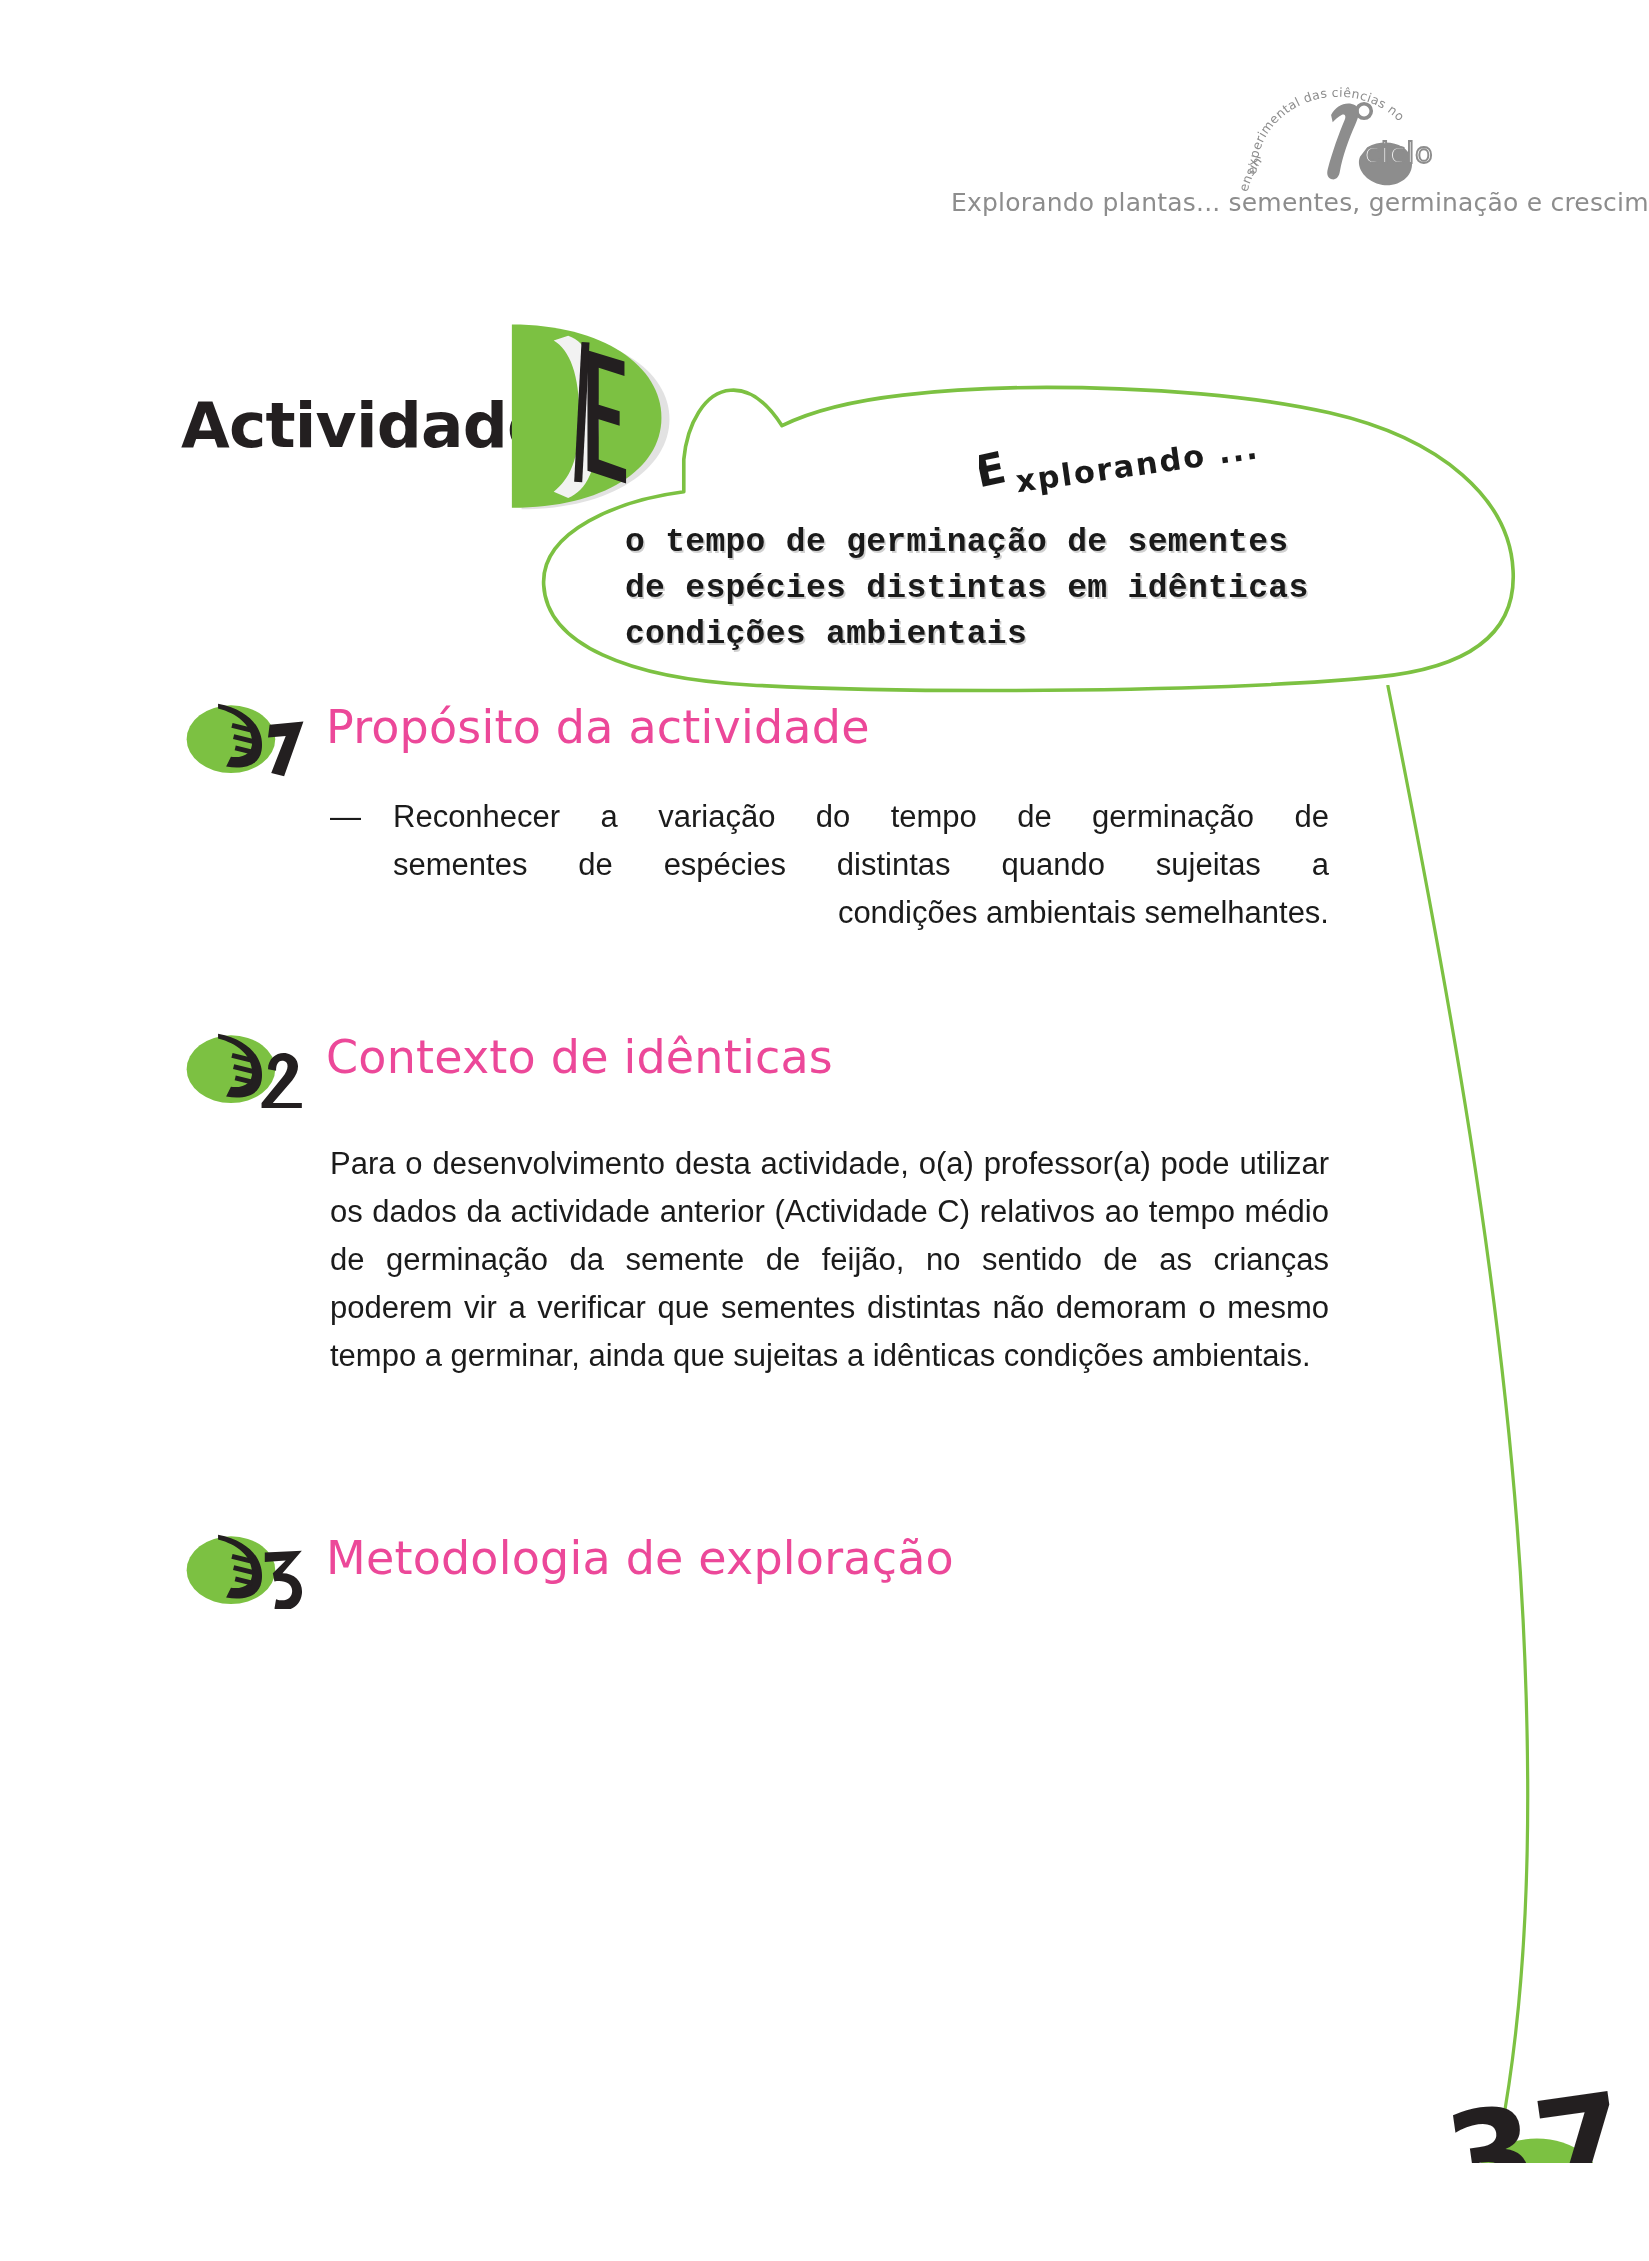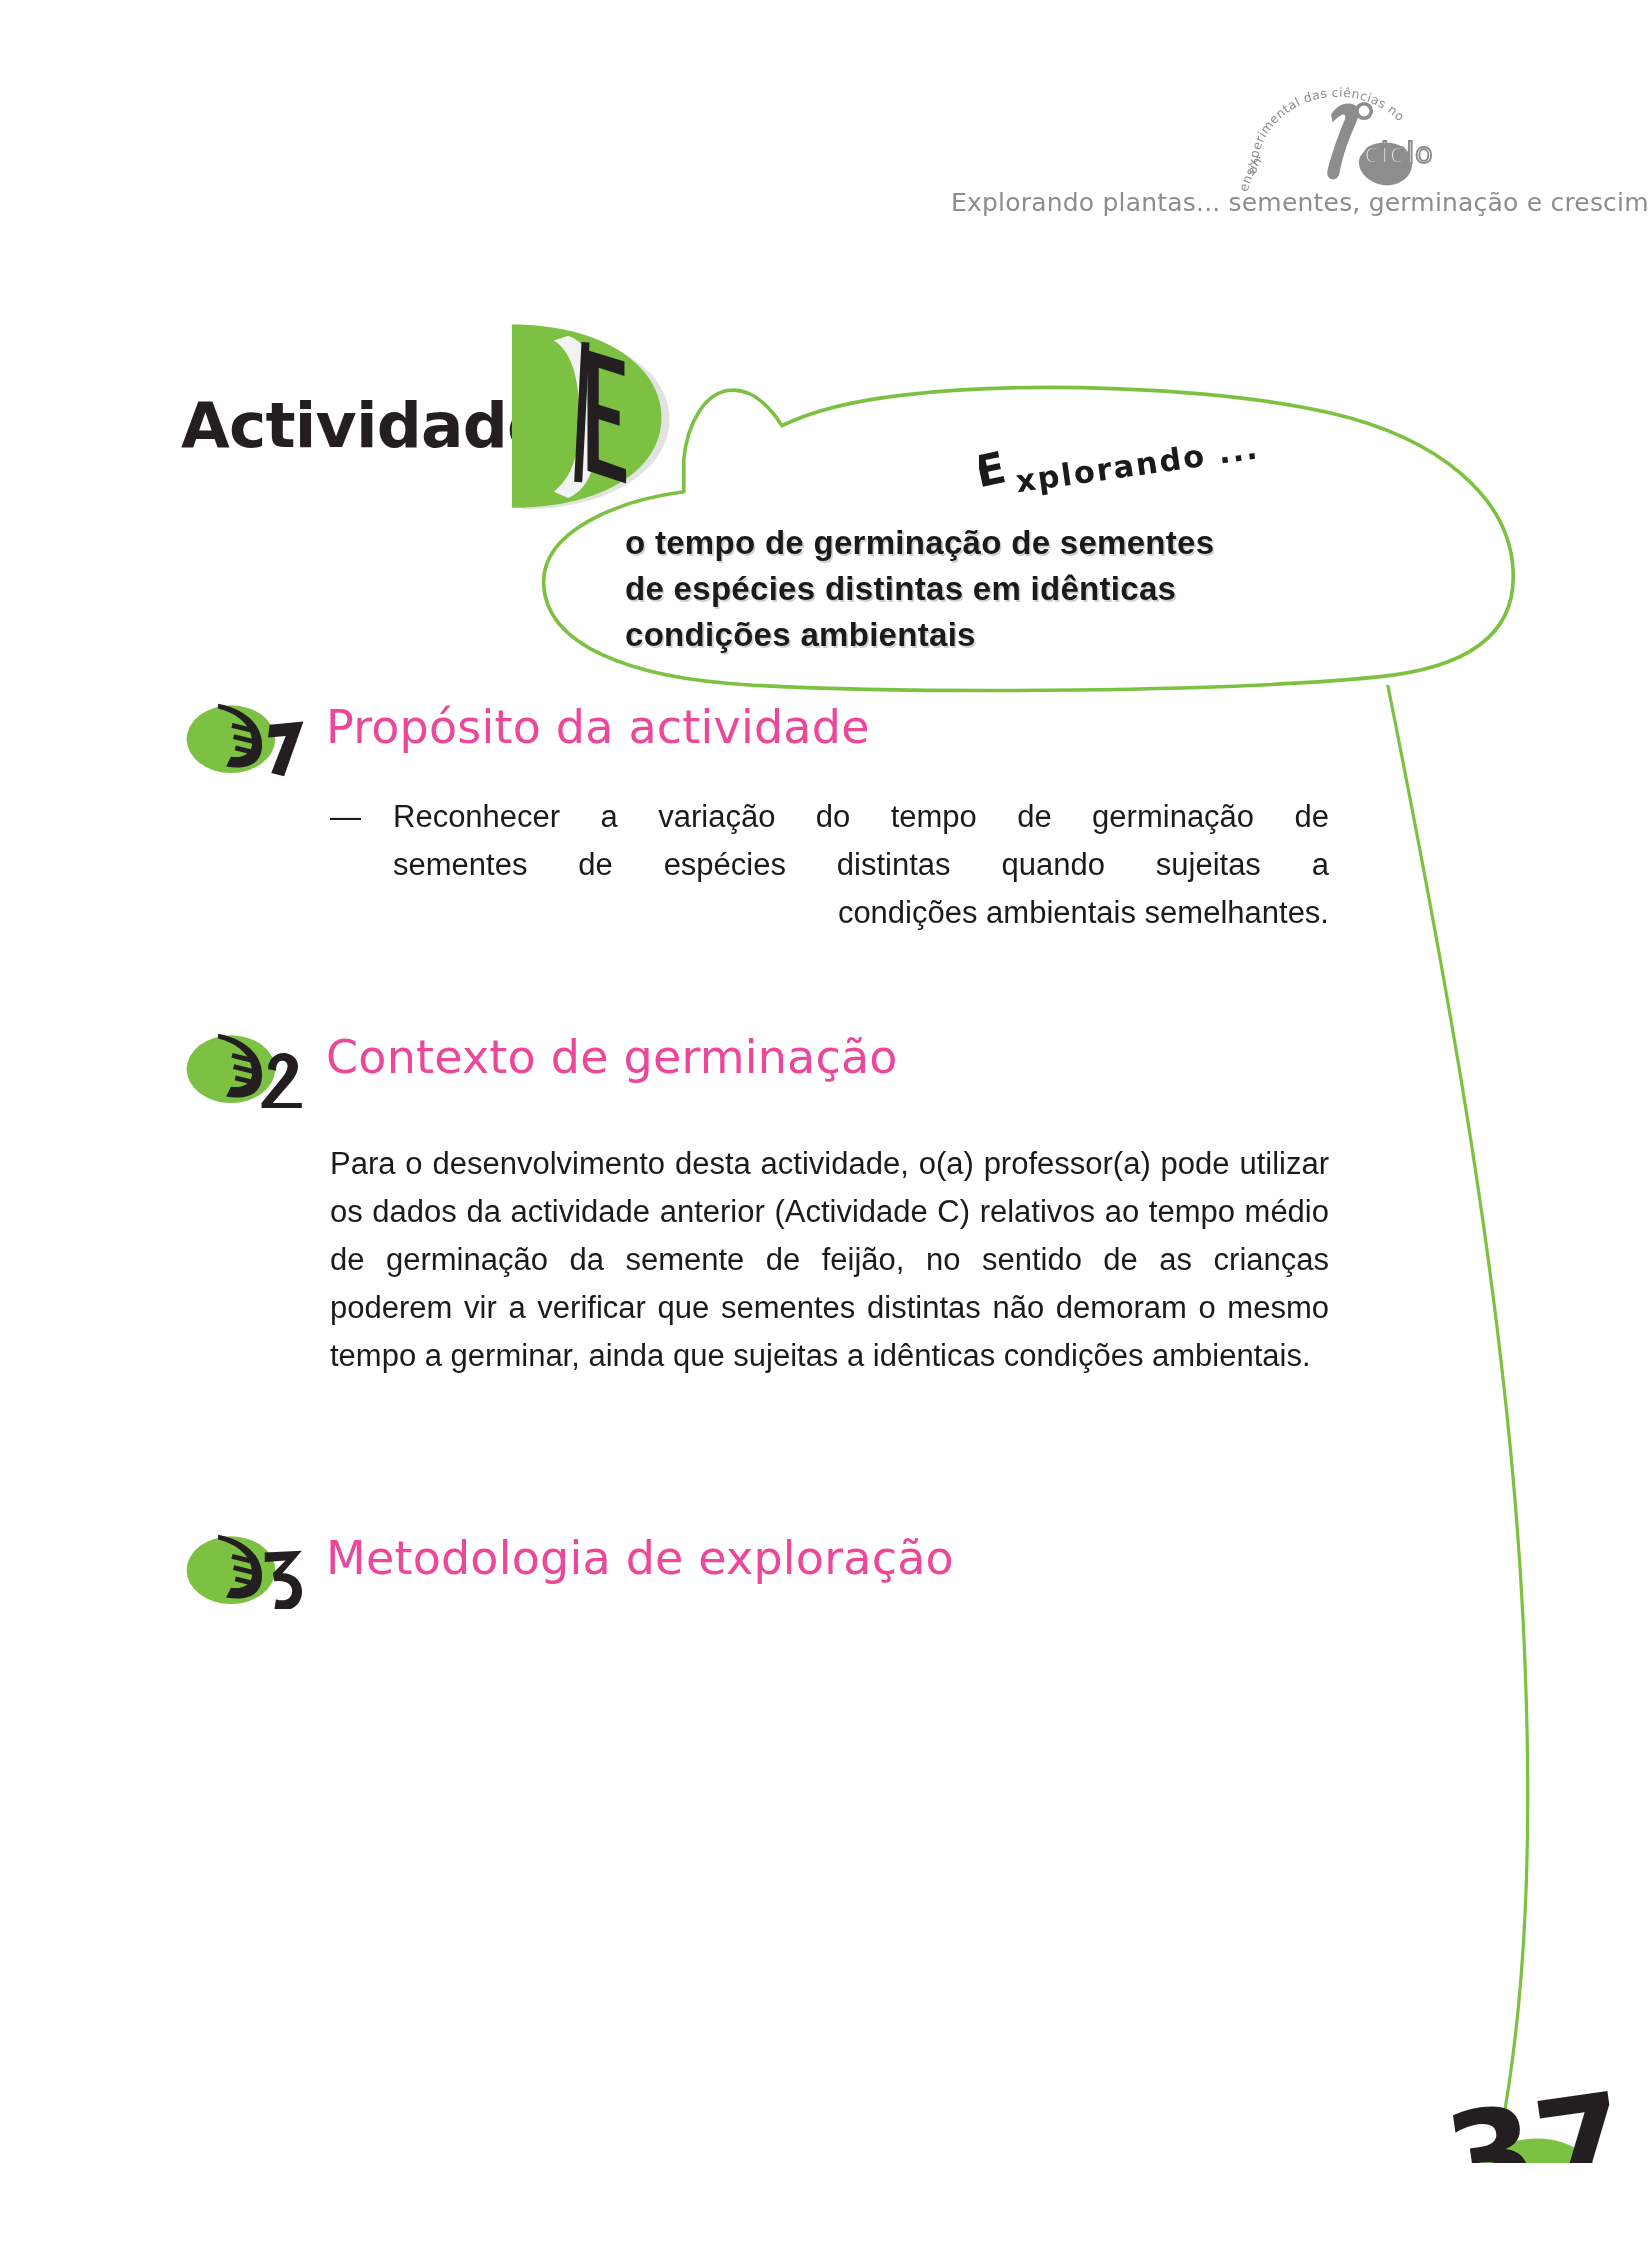--- a/index.html
+++ b/index.html
@@ -87,21 +87,21 @@
     left: 471px;
     top: 39px;
     width: 354px;
     height: 89px;
   }
   #bubble-lines {
     position: absolute;
     left: 117px;
     top: 141px;
     width: 814px;
-    font-family: Liberation Sans, sans-serif;
+    font-family: Liberation Mono, monospace;
     font-weight: bold;
     font-size: 33px;
     line-height: 46px;
     letter-spacing: 0.3px;
     color: #1a1a1a;
     text-shadow: 1.6px 1.6px 0 rgba(150,150,150,0.45);
   }
   #bubble-lines div { white-space: nowrap; }
 
   
@@ -311,21 +311,21 @@
           <g fill="#231f20">
             <rect x="64" y="42" width="26" height="6" transform="rotate(14 64 42)"></rect>
             <rect x="66" y="56" width="26" height="6" transform="rotate(14 66 56)"></rect>
             <rect x="68" y="70" width="22" height="6" transform="rotate(14 68 70)"></rect>
           </g>
           <path d="M108,62 C108,46 124,38 136,44 C148,50 148,64 138,76 L114,104
                    L150,104 L150,116 L100,116 L100,104 L126,72 C134,62 134,54 128,52
                    C121,50 118,56 118,64 Z" fill="#231f20"></path>
         </svg>
       </div>
-      <div class="head-title">Contexto de germinação</div>
+      <div class="head-title">Contexto de idênticas</div>
     </div>
 
     <div class="section-body" style="margin-top:32px; text-align-last:left;">Para o desenvolvimento desta actividade, o(a) professor(a) pode utilizar os dados da actividade anterior (Actividade C) relativos ao tempo médio de germinação da semente de feijão, no sentido de as crianças poderem vir a verificar que sementes distintas não demoram o mesmo tempo a germinar, ainda que sujeitas a idênticas condições ambientais.</div>
   </div>
 
   <div class="section" style="top:1520px;">
     <div class="section-head">
       <div class="head-badge">
         <svg viewBox="0 0 180 110" width="145" height="89" aria-hidden="true">
           <ellipse cx="62" cy="62" rx="55" ry="42" fill="#7cc142"></ellipse>

